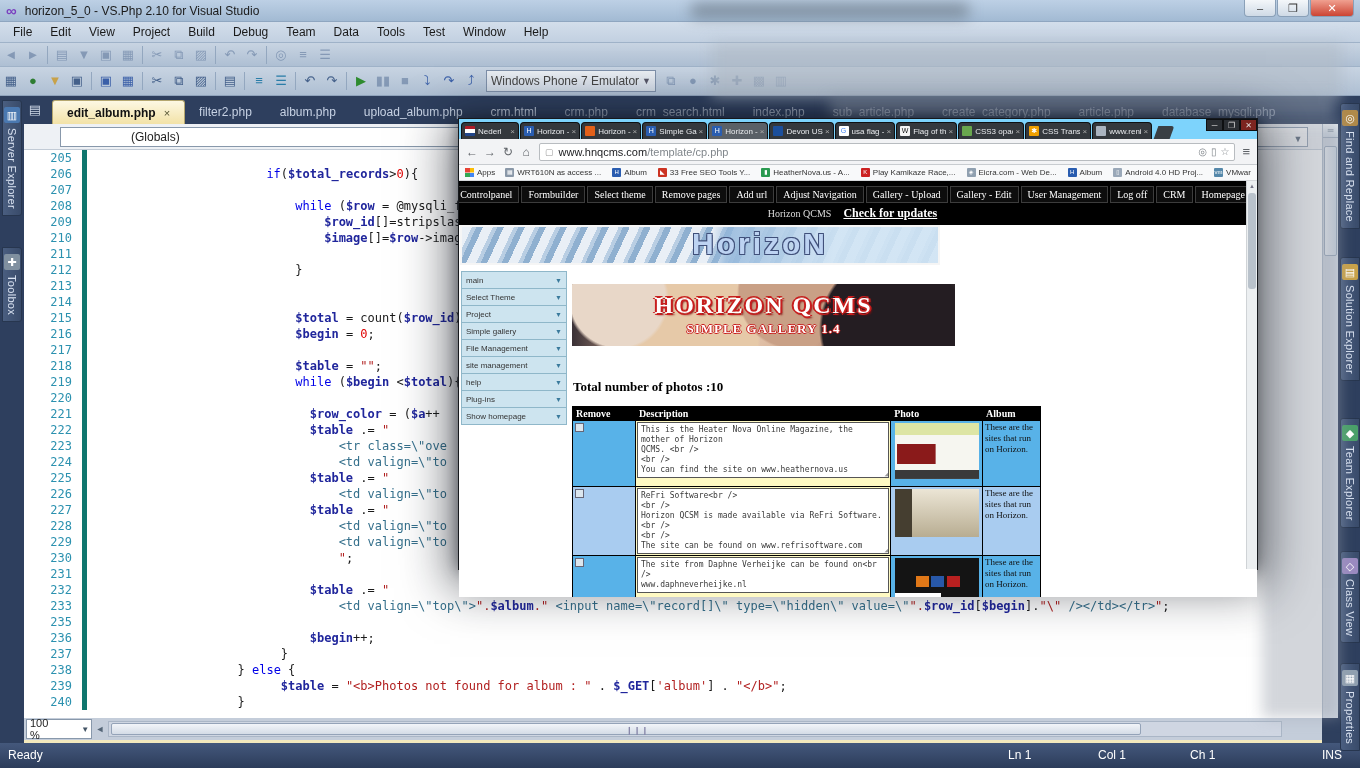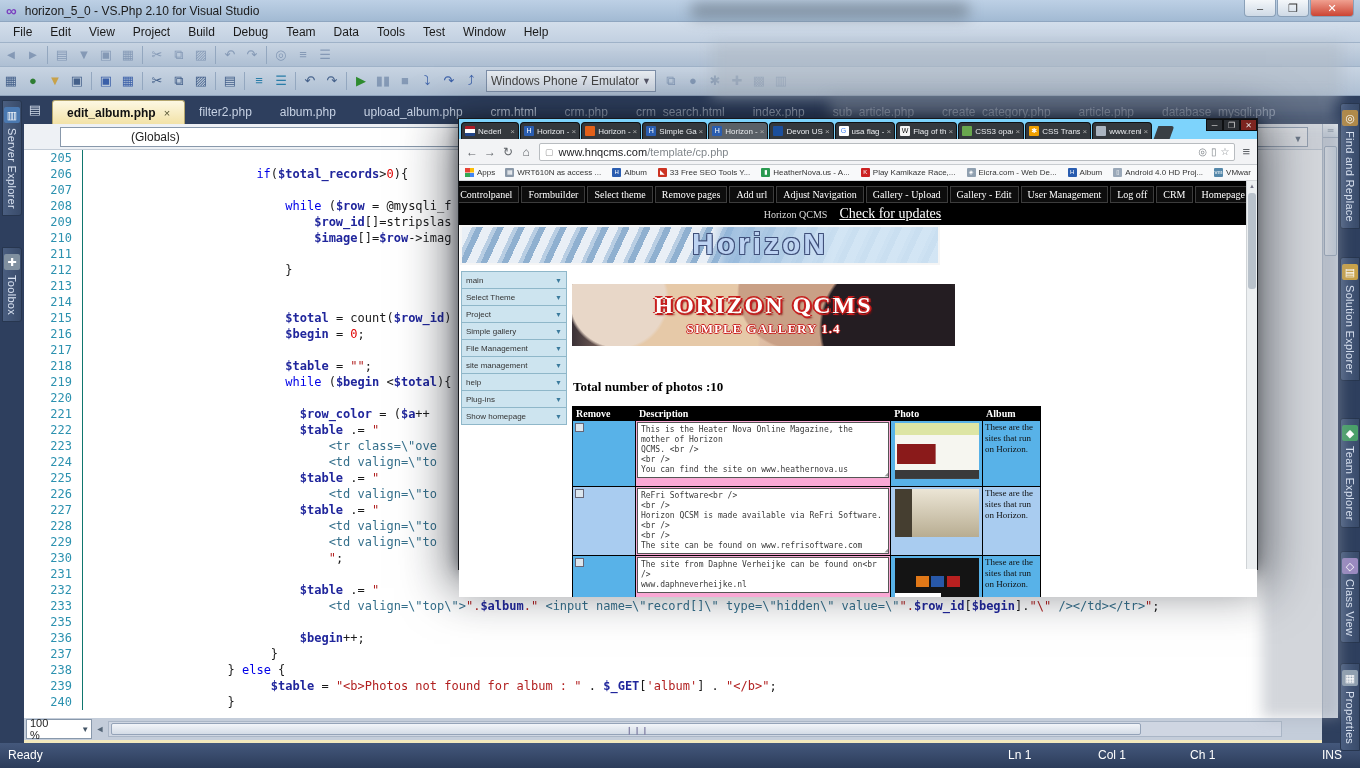--- a/index.html
+++ b/index.html
@@ -49,21 +49,21 @@
     border-bottom:1px solid #c2cbd6;}
   #globals-combo{position:absolute;left:36px;top:3px;right:14px;height:20px;background:#fff;
     border:1px solid #8898ab;font-size:12px;color:#222;line-height:18px;padding-left:70px;}
   #globals-combo .arr{position:absolute;right:2px;top:2px;width:14px;height:14px;font-size:9px;
     text-align:center;color:#456;}
 
   
   #editor{position:absolute;left:24px;top:150px;width:1298px;height:568px;background:#fff;overflow:hidden;}
   .code-line{display:flex;height:16px;font-family:"DejaVu Sans Mono",monospace;font-size:12px;line-height:16px;}
   .ln{width:58px;text-align:right;padding-right:10px;color:#2b91af;flex:none;}
-  .ct{white-space:pre;border-left:1px solid #0f766e;text-align:center;}
+  .ct{white-space:pre;padding-left:6px;border-left:5px solid #0f766e;text-align:center;}
   .c-k{color:#0000e8;} .c-v{color:#20269c;font-weight:bold;} .c-n{color:#e00000;}
   .c-s{color:#b11f1f;} .c-h{color:#35708c;} .c-p{color:#1a1a1a;}
 
   
   #hscroll{position:absolute;left:24px;top:718px;width:1298px;height:22px;background:#c4cdda;
     display:flex;align-items:center;}
   #zoom-combo{width:66px;height:20px;background:#fff;border:1px solid #8898ab;font-size:11px;
     display:flex;align-items:center;padding:0 3px;margin-left:2px;color:#222;gap:33px;}
   #zoom-combo .arr{margin-left:auto;font-size:8px;color:#456;}
   #hs-left{width:16px;height:18px;text-align:center;font-size:9px;color:#567;line-height:18px;}
@@ -141,21 +141,21 @@
   .bm-label{font-size:8px;color:#333;white-space:nowrap;}
 
   
   #b-content{position:absolute;left:0;top:62px;width:798px;height:416px;background:#fff;overflow:hidden;}
   #site-nav{position:absolute;left:0;top:0;width:787px;height:44px;background:#000;}
   #site-nav-row{display:flex;justify-content:center;padding-top:5px;}
   .site-nav-btn{font-family:"Liberation Serif",serif;font-size:10px;color:#fff;background:#0d0d0d;
     border:1px solid #3c3c3c;padding:2px 6px;margin:0 1px;white-space:nowrap;}
   #site-brand-row{display:flex;justify-content:center;align-items:center;margin-top:3px;gap:12px;}
   #site-brand{font-family:"Liberation Serif",serif;font-size:10px;color:#ddd;}
-  #site-update{font-family:"Liberation Serif",serif;font-size:14px;color:#fff;text-decoration:underline;font-weight:normal;}
+  #site-update{font-family:"Liberation Serif",serif;font-size:12px;color:#fff;text-decoration:underline;font-weight:bold;}
   #kb-banner{position:absolute;left:1px;top:44px;width:480px;height:40px;border:2px solid #f5f5f5;
     background:linear-gradient(100deg,rgba(255,255,255,0) 52%,rgba(150,185,220,.85) 56%,rgba(208,228,244,.9) 78%),
       repeating-linear-gradient(115deg,#e9eff6 0 9px,#b9cee3 9px 13px,#8fb0d0 13px 19px);
     display:flex;align-items:flex-start;justify-content:center;overflow:hidden;}
   #kb-logo{font-size:30px;font-weight:bold;letter-spacing:3px;color:#bdd3f2;margin-left:120px;
     text-shadow:-1px -1px 0 #40507a,1px -1px 0 #40507a,-1px 1px 0 #40507a,1px 1px 0 #40507a;}
   #site-sidebar{position:absolute;left:2px;top:90px;width:106px;border-top:1px solid #8fb7c9;}
   .sb-item{height:17px;background:#cde4ef;border:1px solid #8fb7c9;border-top:none;display:flex;
     align-items:center;font-size:8px;color:#333;padding:0 4px;}
   .sb-arrow{margin-left:auto;color:#3a7a9c;font-size:7px;}
@@ -171,21 +171,21 @@
     text-shadow:-2px 0 0 #c81e1e,2px 0 0 #c81e1e,0 -2px 0 #c81e1e,0 2px 0 #c81e1e,2px 2px 2px #801010;line-height:24px;}
   #gallery-subtitle{font-family:"Liberation Serif",serif;font-size:13px;font-weight:bold;color:#fff;letter-spacing:1px;
     text-shadow:-1px 0 0 #c81e1e,1px 0 0 #c81e1e,0 -1px 0 #c81e1e,0 1px 0 #c81e1e;margin-top:4px;}
   #photos-total{position:absolute;left:114px;top:198px;font-family:"Liberation Serif",serif;
     font-size:13px;font-weight:bold;color:#000;}
   #photo-table{position:absolute;left:113px;top:225px;width:469px;border-collapse:collapse;}
   #photo-table th{background:#000;color:#fff;font-family:"Liberation Serif",serif;font-size:10px;
     font-weight:bold;text-align:left;padding:1px 3px;border:1px solid #000;height:13px;}
   #photo-table td{border:1px solid #000;vertical-align:top;padding:0;}
   .row-a .cell-bg{background:#58b2e8;} .row-b .cell-bg{background:#a9ccf0;}
-  .cell-remove{width:63px;} .cell-desc{width:256px;background:#f9a8d4;} .cell-photo{width:92px;} .cell-album{width:58px;}
+  .cell-remove{width:63px;} .cell-desc{width:256px;background:#fef9c3;} .cell-photo{width:92px;} .cell-album{width:58px;}
   .chk{width:9px;height:9px;background:#dce6ee;border:1px solid #667;margin:2px;}
   .desc-box{position:relative;margin:1px;height:calc(100% - 2px);border:1px solid #555;background:#fff;
     font-family:"DejaVu Sans Mono",monospace;font-size:8px;line-height:10px;color:#3a3a3a;
     padding:2px 3px;white-space:pre-wrap;overflow:hidden;}
   .resize-grip{position:absolute;right:0;bottom:0;font-size:6px;color:#999;line-height:6px;}
   .thumb{width:84px;height:52px;margin:2px auto;background:#eee;}
   .thumb-heathernova{background-color:#f6f6f0;background-image:
      linear-gradient(#dde5a4,#dde5a4),linear-gradient(#8a1a1a,#8a1a1a),linear-gradient(#3a3a3a,#3a3a3a);
      background-size:100% 22%,46% 36%,100% 16%;background-position:0 0,6% 58%,0 100%;background-repeat:no-repeat;}
   .thumb-refri{background-color:#d8cbab;background-image:

